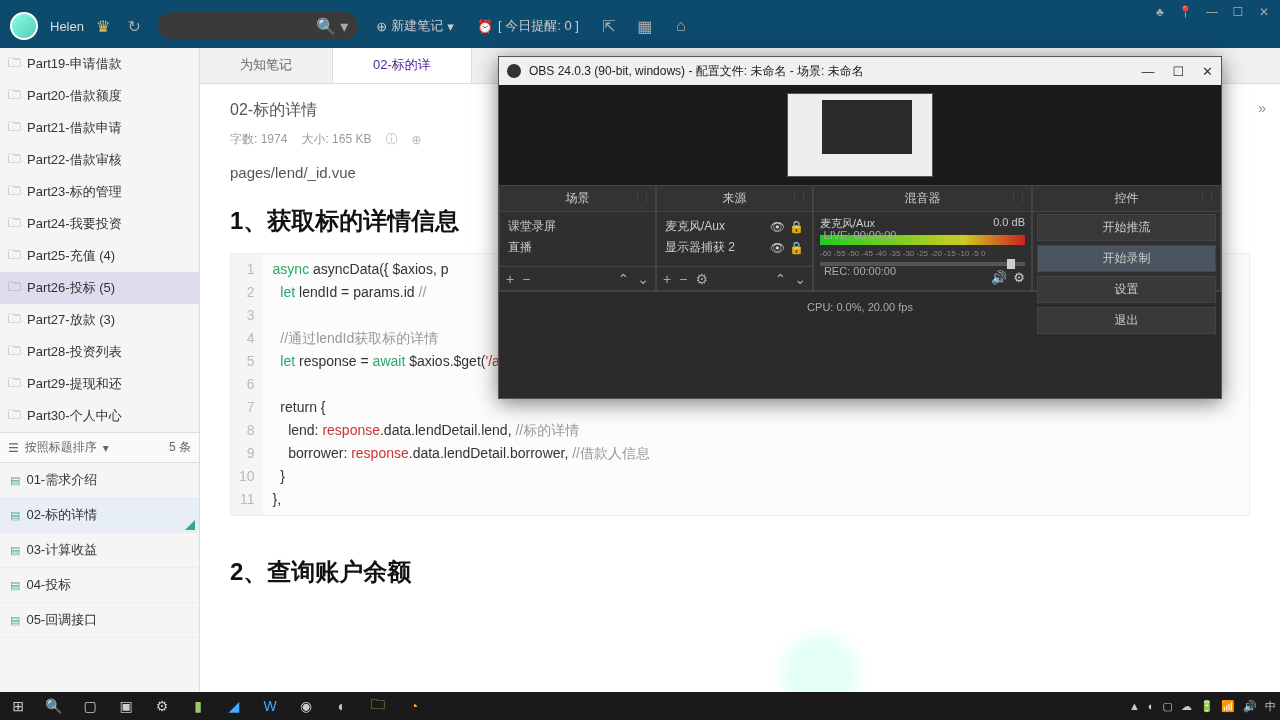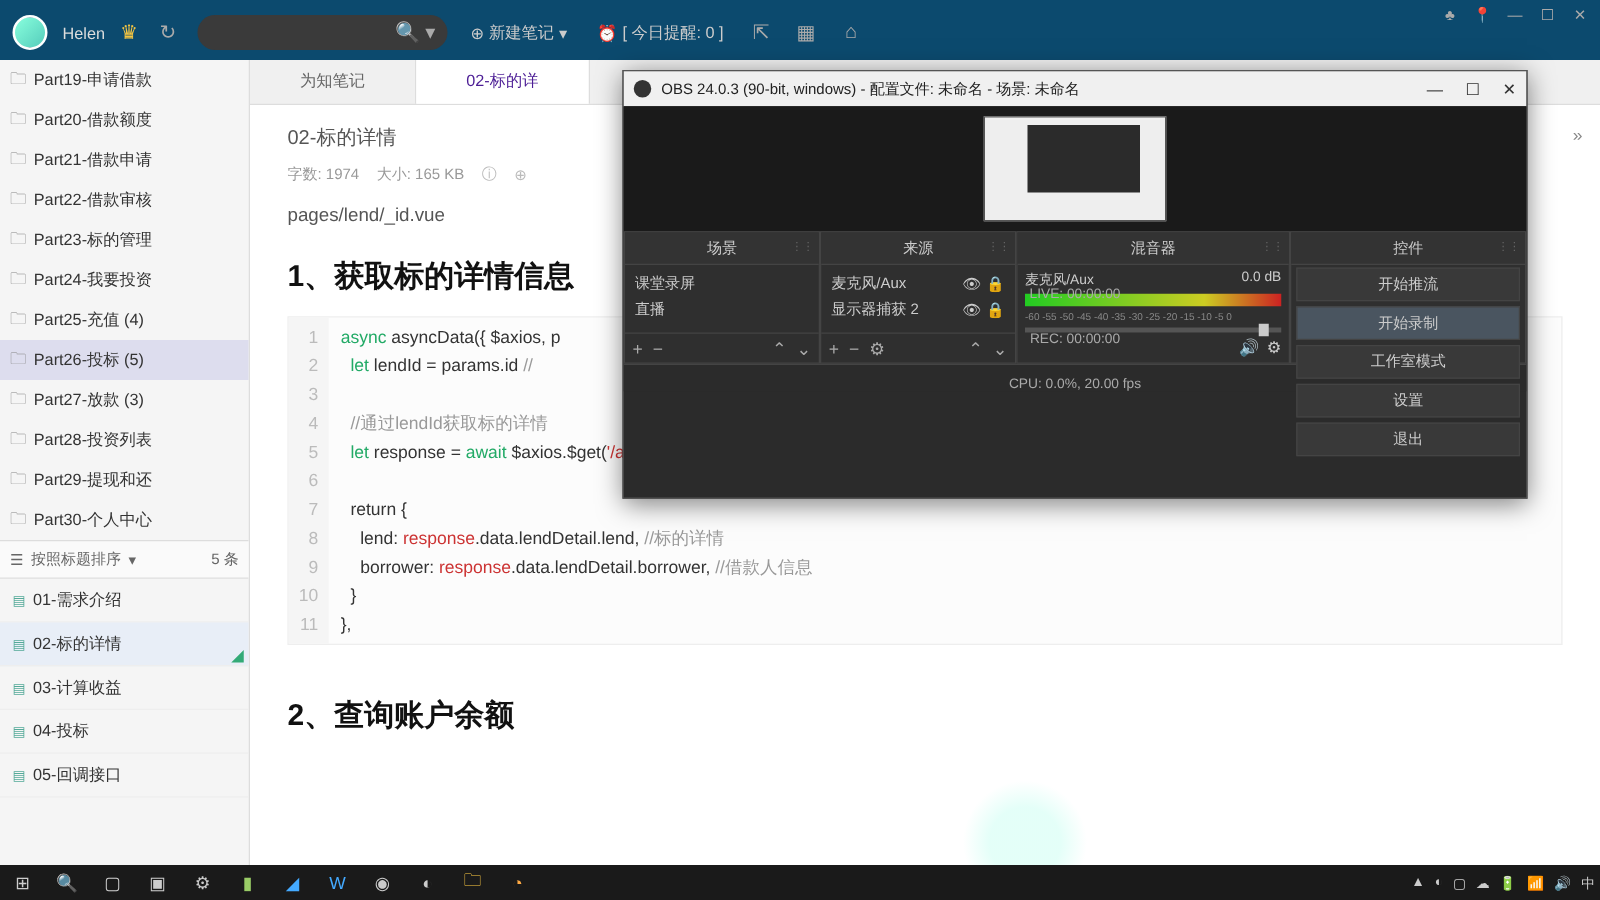--- a/index.html
+++ b/index.html
@@ -308,21 +308,20 @@
         <div class="mixer-ctrls">
           <span>🔊</span>
           <span>⚙</span>
         </div>
       </div>
     </div>
     <div class="panel">
       <div class="panel-hd"><span>控件</span><span class="grip">⋮⋮</span></div>
       <div class="ctrl-btn">开始推流</div>
       <div class="ctrl-btn hl">开始录制</div>
-      <div class="ctrl-btn">工作室模式</div>
       <div class="ctrl-btn">设置</div>
       <div class="ctrl-btn">退出</div>
     </div>
   </div>
   <div class="obs-status">
     <span>LIVE: 00:00:00</span>
     <span>REC: 00:00:00</span>
     <span>CPU: 0.0%, 20.00 fps</span>
   </div>
 

